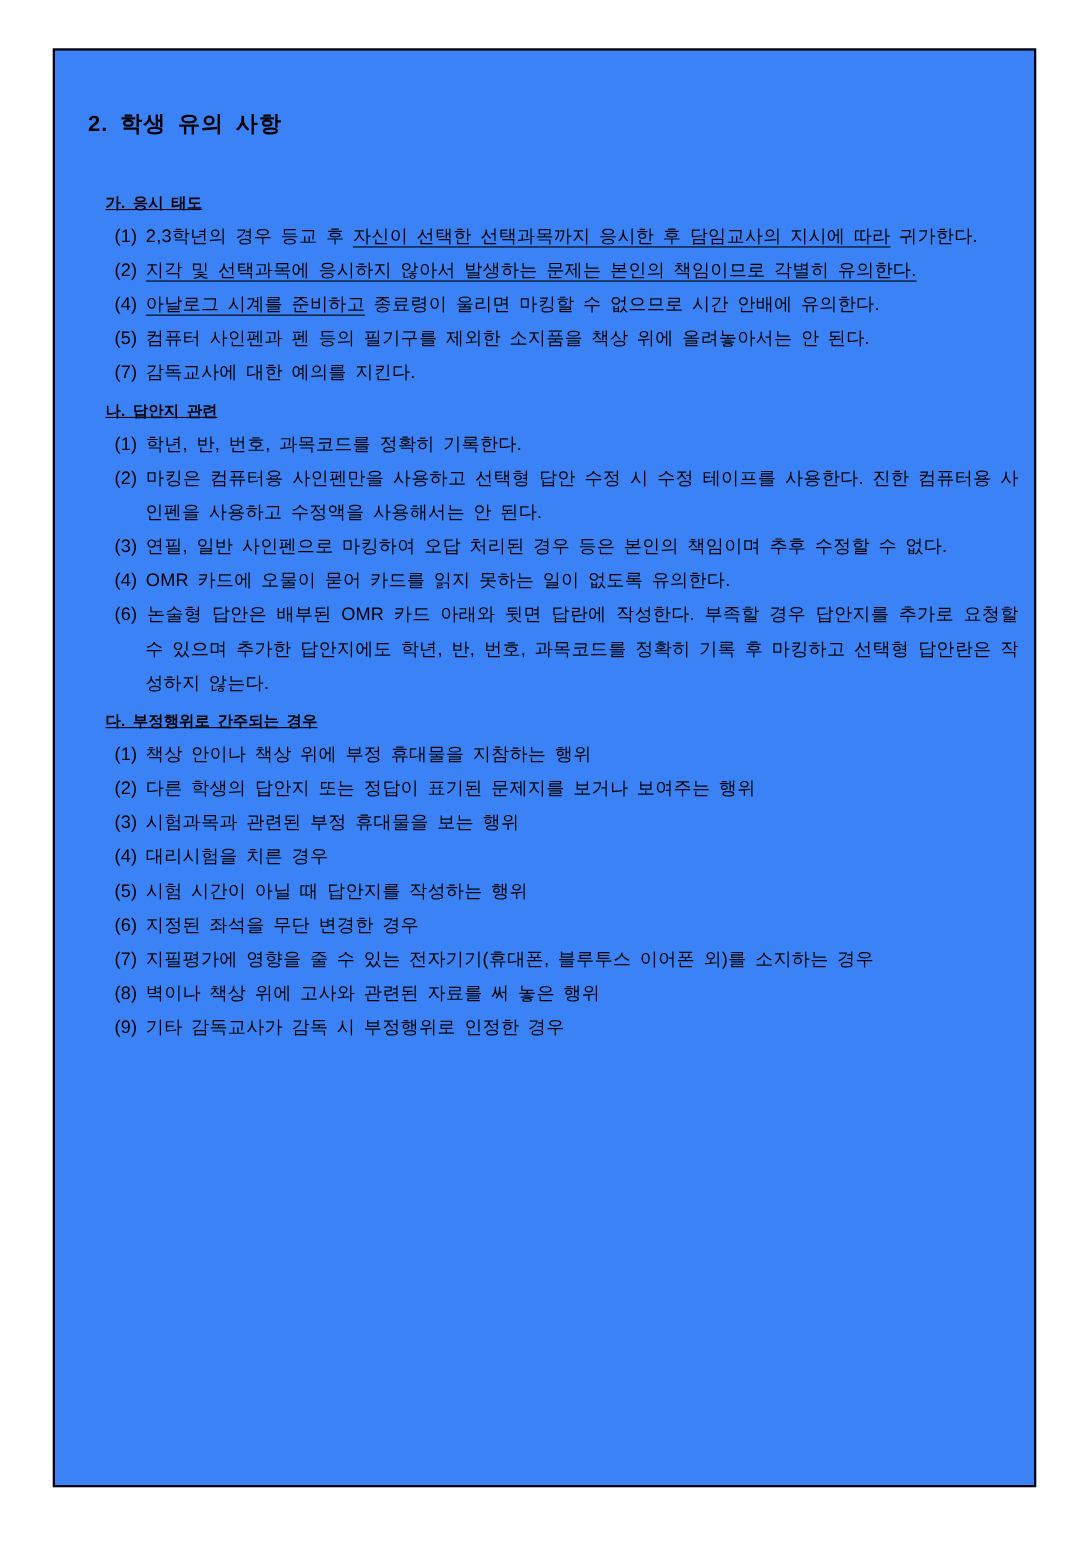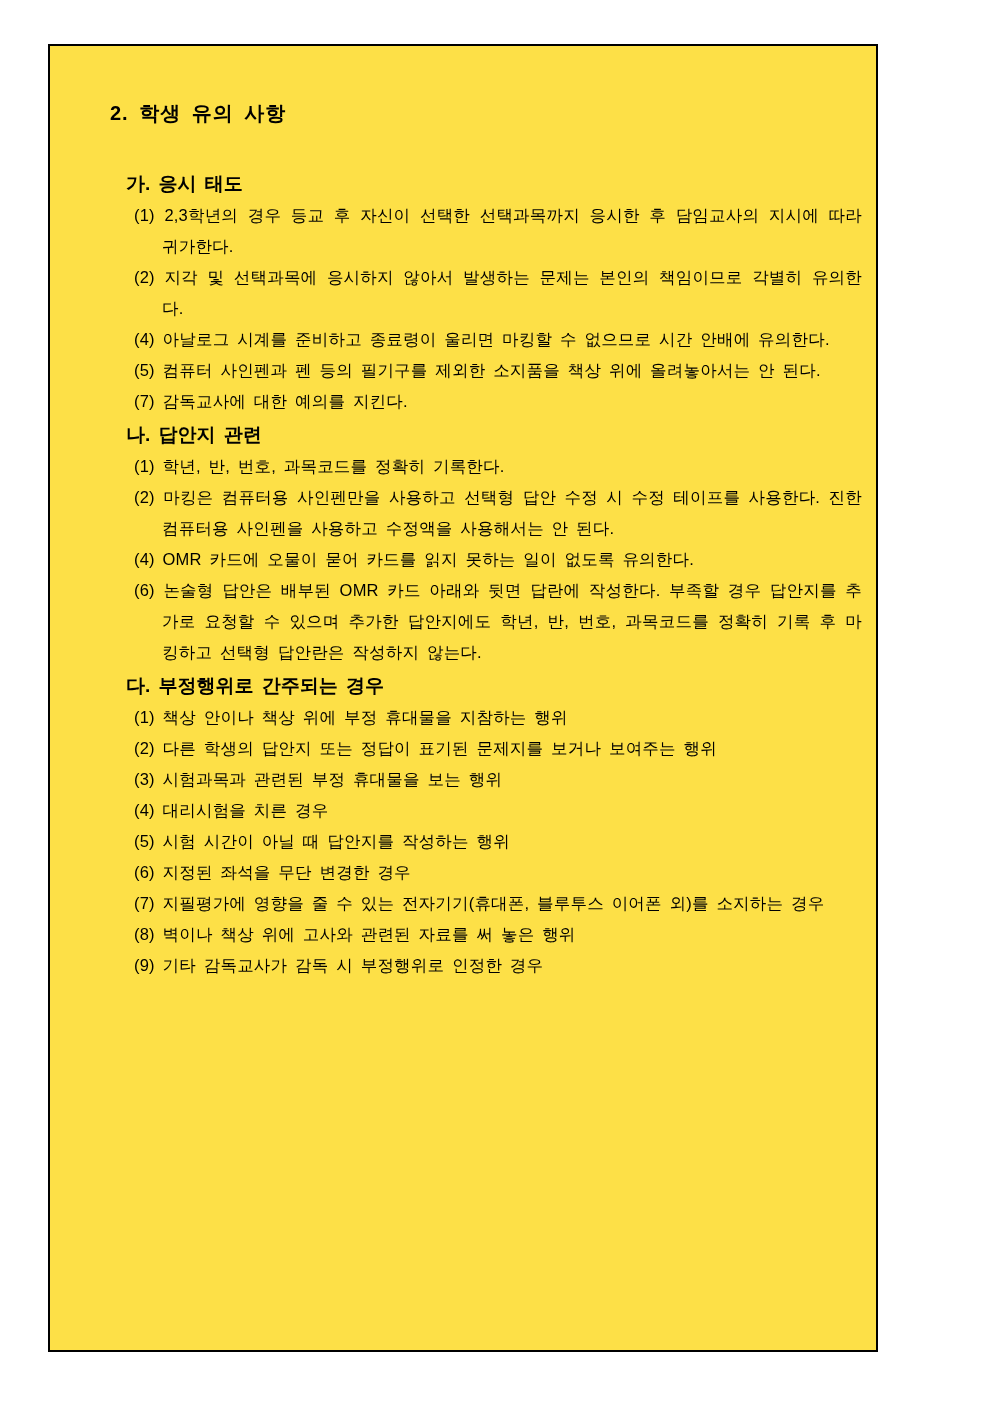--- a/index.html
+++ b/index.html
@@ -11,66 +11,67 @@
     width: 992px;
     height: 1403px;
     position: relative;
     font-family: "Liberation Sans", "DejaVu Sans", sans-serif;
     color: #000000;
   }
   .page-frame {
     position: absolute;
     left: 48px;
     top: 44px;
-    width: 830px;
+    width: 894px;
     height: 1308px;
     border: 2px solid #000000;
-    background: #fde047;
+    background: #3b82f6;
     box-sizing: border-box;
-    padding-left: 30px;
   }
   .content {
     padding: 54px 14px 0 30px;
   }
   .doc-title {
     font-size: 20px;
     line-height: 26px;
     font-weight: bold;
     margin: 0;
     letter-spacing: 1px;
     word-spacing: 4px;
   }
   .doc-section {
     margin-top: 6px;
   }
   .doc-section.first {
     margin-top: 46px;
   }
   .section-heading {
-    font-size: 19px;
+    font-size: 14px;
     line-height: 24px;
     font-weight: bold;
     margin: 0 0 4px 16px;
     word-spacing: 3px;
+    text-decoration: underline;
   }
   .item-list {
     margin-left: 24px;
   }
   .item {
     margin: 0;
     font-size: 16.5px;
     line-height: 31px;
     padding-left: 28px;
     text-indent: -28px;
     text-align: justify;
     word-spacing: 3px;
     letter-spacing: 0.2px;
     word-break: break-all;
   }
   .seg.underline {
+    text-decoration: underline;
     text-decoration-thickness: 1px;
     text-underline-offset: 4px;
   }
 </style>
 </head>
 <body>
 
 <div class="page-frame">
   <div class="content">
     <h1 class="doc-title">2. 학생 유의 사항</h1>
@@ -83,20 +84,21 @@
             <p class="item"><span class="marker">(4)&nbsp;</span><span class="seg underline">아날로그 시계를 준비하고</span><span class="seg"> 종료령이 울리면 마킹할 수 없으므로 시간 안배에 유의한다.</span></p>
             <p class="item"><span class="marker">(5)&nbsp;</span><span class="seg">컴퓨터 사인펜과 펜 등의 필기구를 제외한 소지품을 책상 위에 올려놓아서는 안 된다.</span></p>
             <p class="item"><span class="marker">(7)&nbsp;</span><span class="seg">감독교사에 대한 예의를 지킨다.</span></p>
           </div>
         </section>
         <section class="doc-section">
           <h2 class="section-heading">나. 답안지 관련</h2>
           <div class="item-list">
             <p class="item"><span class="marker">(1)&nbsp;</span><span class="seg">학년, 반, 번호, 과목코드를 정확히 기록한다.</span></p>
             <p class="item"><span class="marker">(2)&nbsp;</span><span class="seg">마킹은 컴퓨터용 사인펜만을 사용하고 선택형 답안 수정 시 수정 테이프를 사용한다. 진한 컴퓨터용 사인펜을 사용하고 수정액을 사용해서는 안 된다.</span></p>
+            <p class="item"><span class="marker">(3)&nbsp;</span><span class="seg">연필, 일반 사인펜으로 마킹하여 오답 처리된 경우 등은 본인의 책임이며 추후 수정할 수 없다.</span></p>
             <p class="item"><span class="marker">(4)&nbsp;</span><span class="seg">OMR 카드에 오물이 묻어 카드를 읽지 못하는 일이 없도록 유의한다.</span></p>
             <p class="item"><span class="marker">(6)&nbsp;</span><span class="seg">논술형 답안은 배부된 OMR 카드 아래와 뒷면 답란에 작성한다. 부족할 경우 답안지를 추가로 요청할 수 있으며 추가한 답안지에도 학년, 반, 번호, 과목코드를 정확히 기록 후 마킹하고 선택형 답안란은 작성하지 않는다.</span></p>
           </div>
         </section>
         <section class="doc-section">
           <h2 class="section-heading">다. 부정행위로 간주되는 경우</h2>
           <div class="item-list">
             <p class="item"><span class="marker">(1)&nbsp;</span><span class="seg">책상 안이나 책상 위에 부정 휴대물을 지참하는 행위</span></p>
             <p class="item"><span class="marker">(2)&nbsp;</span><span class="seg">다른 학생의 답안지 또는 정답이 표기된 문제지를 보거나 보여주는 행위</span></p>
             <p class="item"><span class="marker">(3)&nbsp;</span><span class="seg">시험과목과 관련된 부정 휴대물을 보는 행위</span></p>

